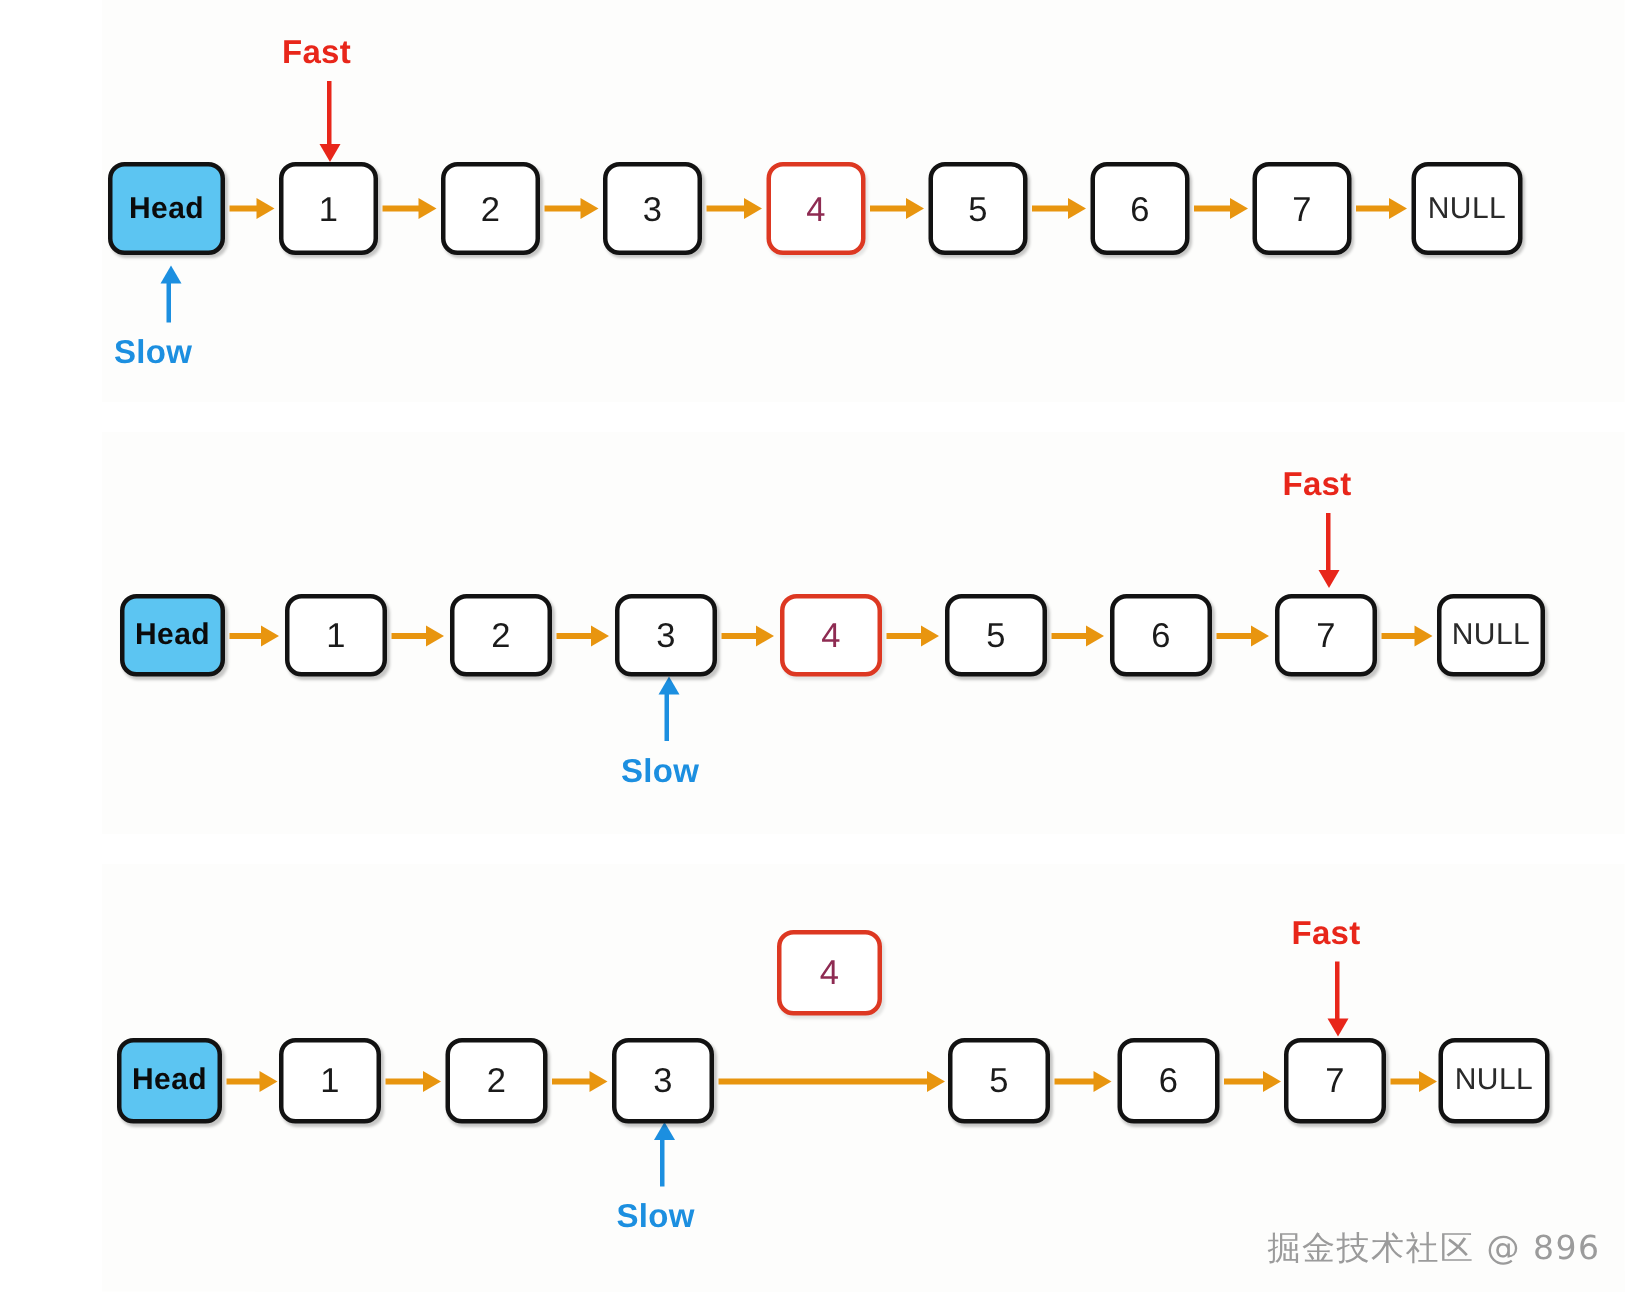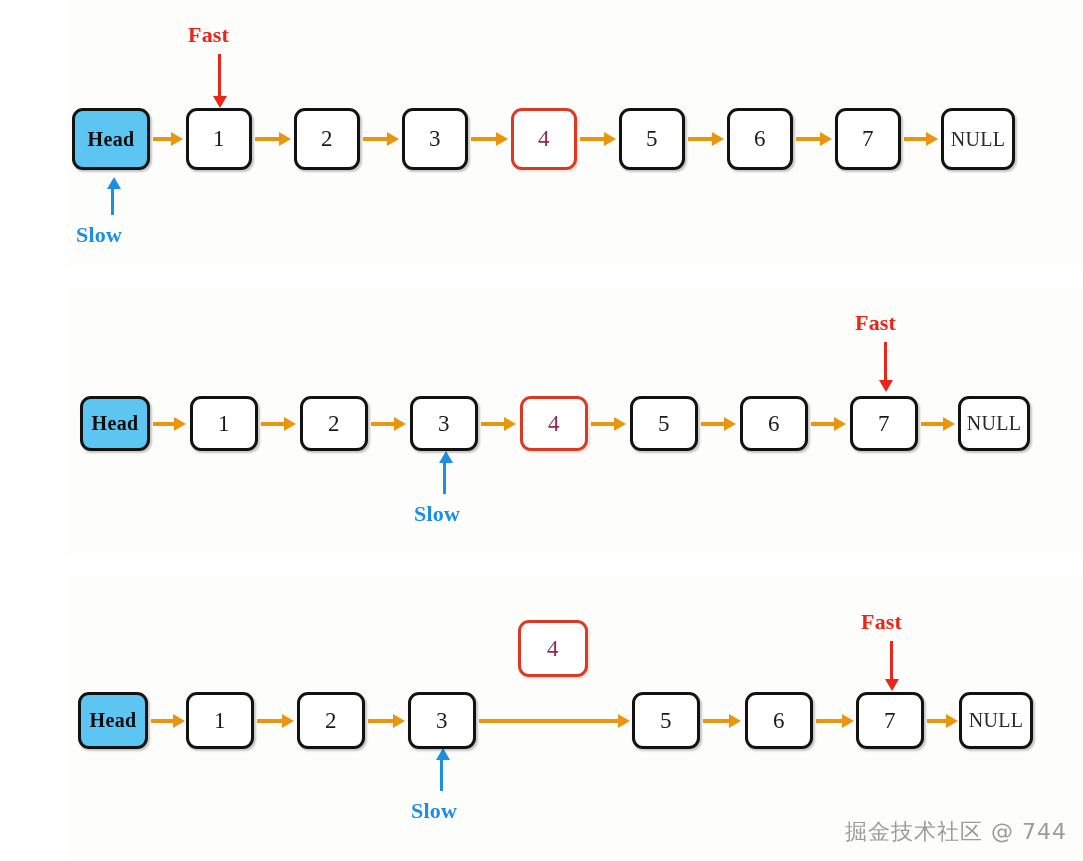--- a/index.html
+++ b/index.html
@@ -22,21 +22,20 @@
     pointer-events: none;
   }
   #panel-a { left: 68px;  top: 0px;   width: 1015px; height: 268px; }
   #panel-b { left: 68px;  top: 288px; width: 1015px; height: 268px; }
   #panel-c { left: 68px;  top: 576px; width: 1015px; height: 285px; }
 
   .stage {
     position: absolute;
     left: 0;
     width: 1082px;
-    font-family: Liberation Serif, serif;
   }
   #stage-1 { top: 0px;   height: 288px; }
   #stage-2 { top: 288px; height: 288px; }
   #stage-3 { top: 576px; height: 285px; }
 
   
   .node {
     position: absolute;
     box-sizing: border-box;
     border: 3px solid #121212;
@@ -306,13 +305,13 @@
   <div class="arrow" style="left:816px; top:145px;">
     <div class="shaft" style="width:27px;"></div>
       <div class="tip" style="left:26px;"></div>
   </div>
   <div class="arrow" style="left:927px; top:145px;">
     <div class="shaft" style="width:20px;"></div>
       <div class="tip" style="left:19px;"></div>
   </div>
 </div>
 
-<div id="watermark">掘金技术社区 @ 744</div>
+<div id="watermark">掘金技术社区 @ 896</div>
 
 </body></html>

